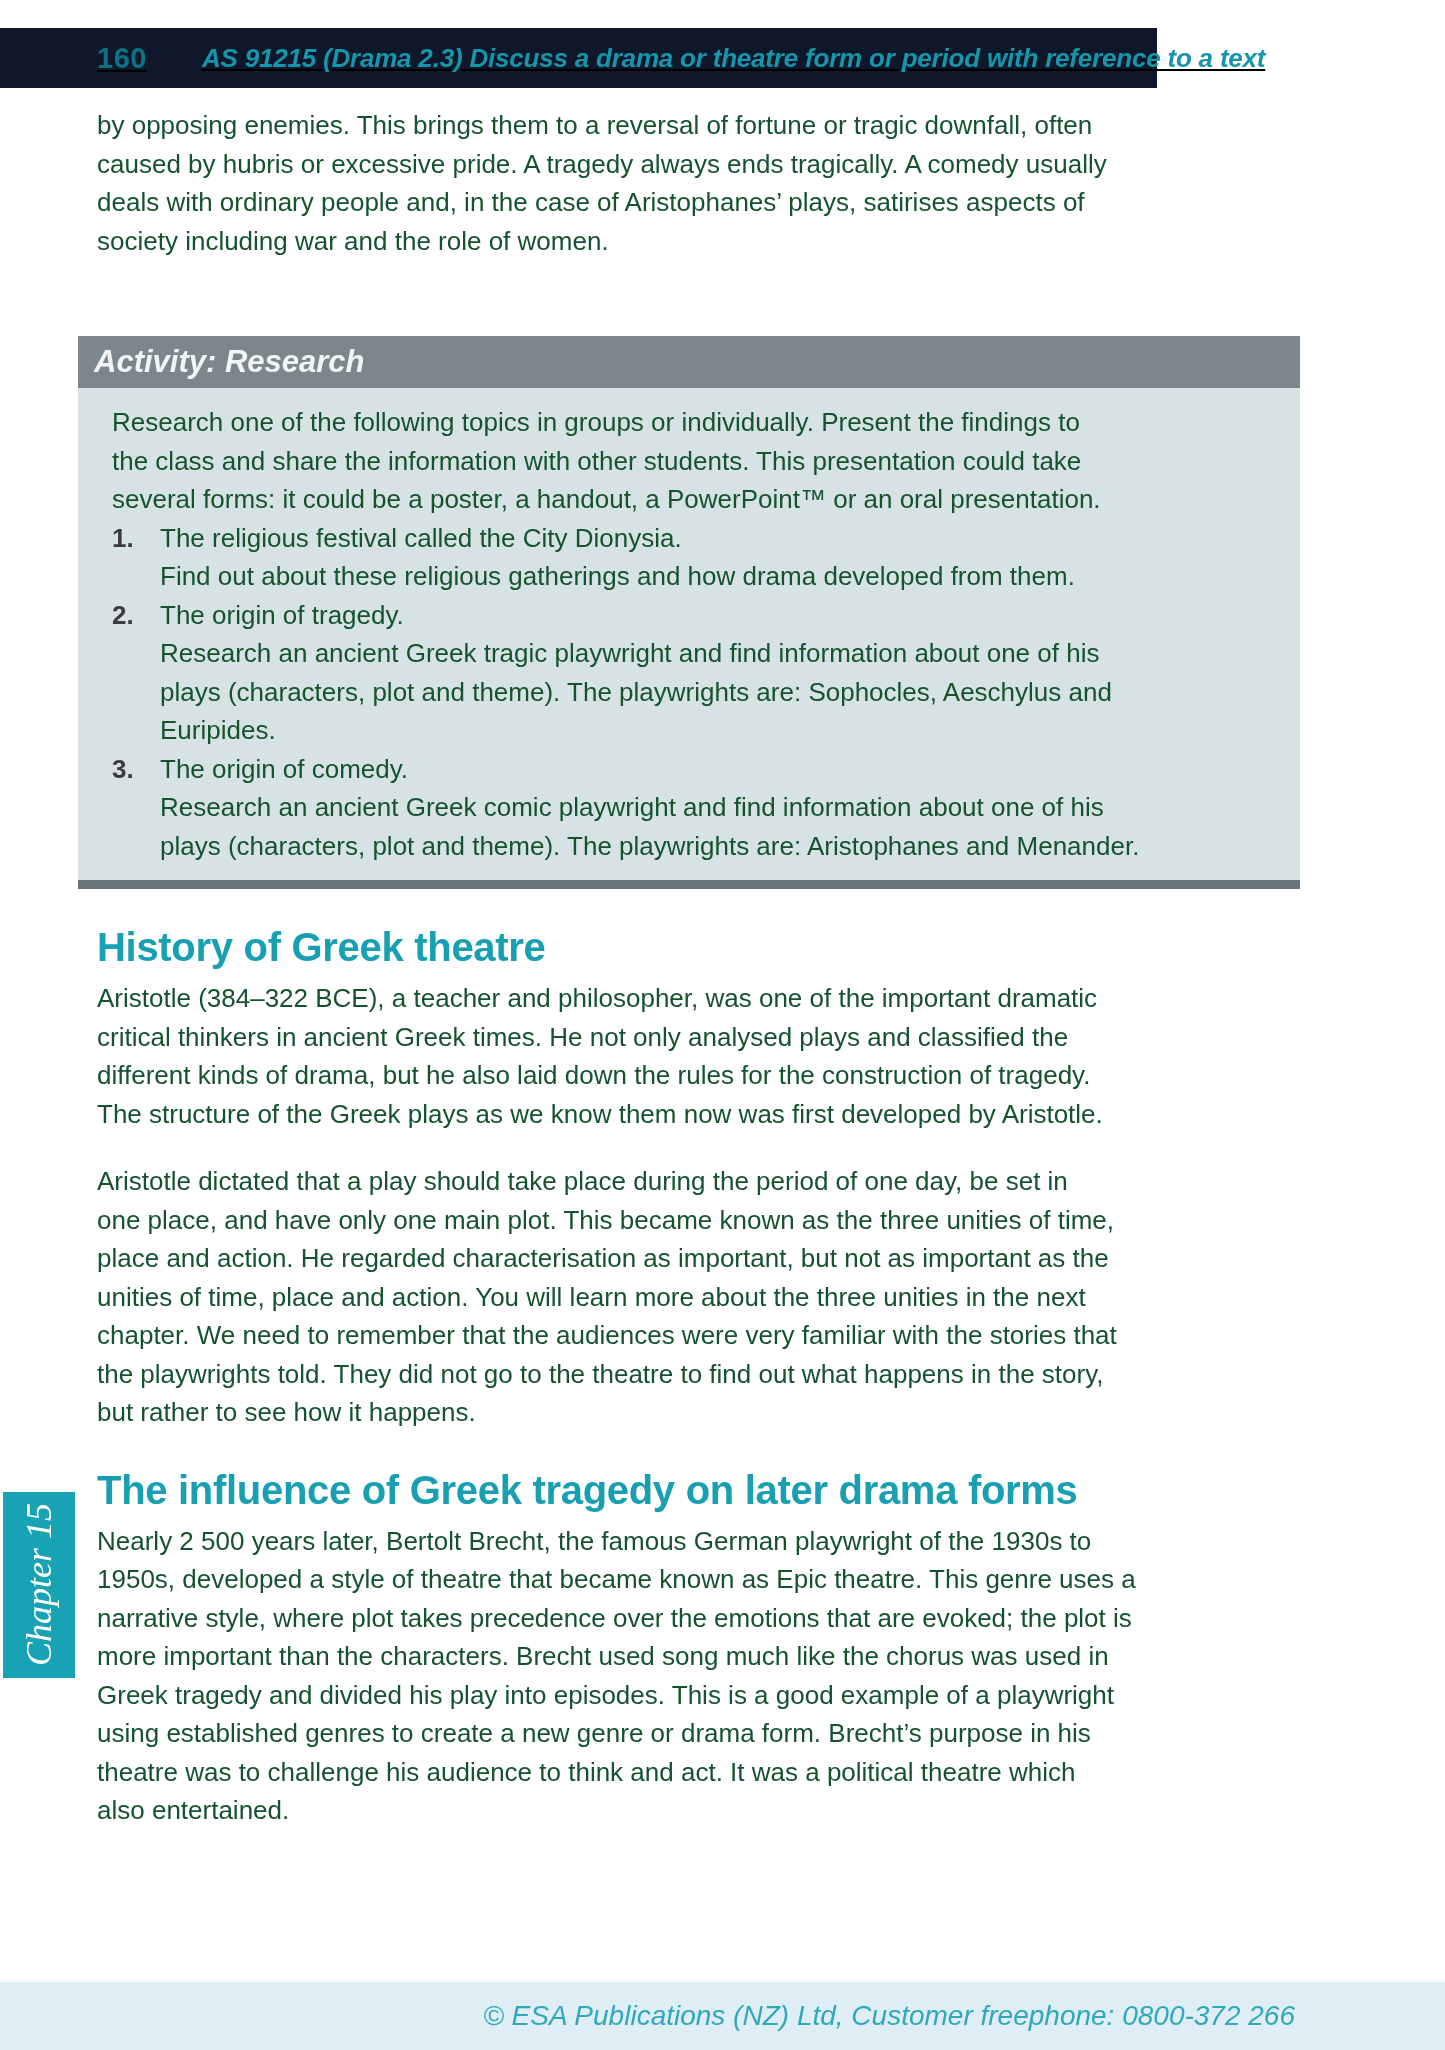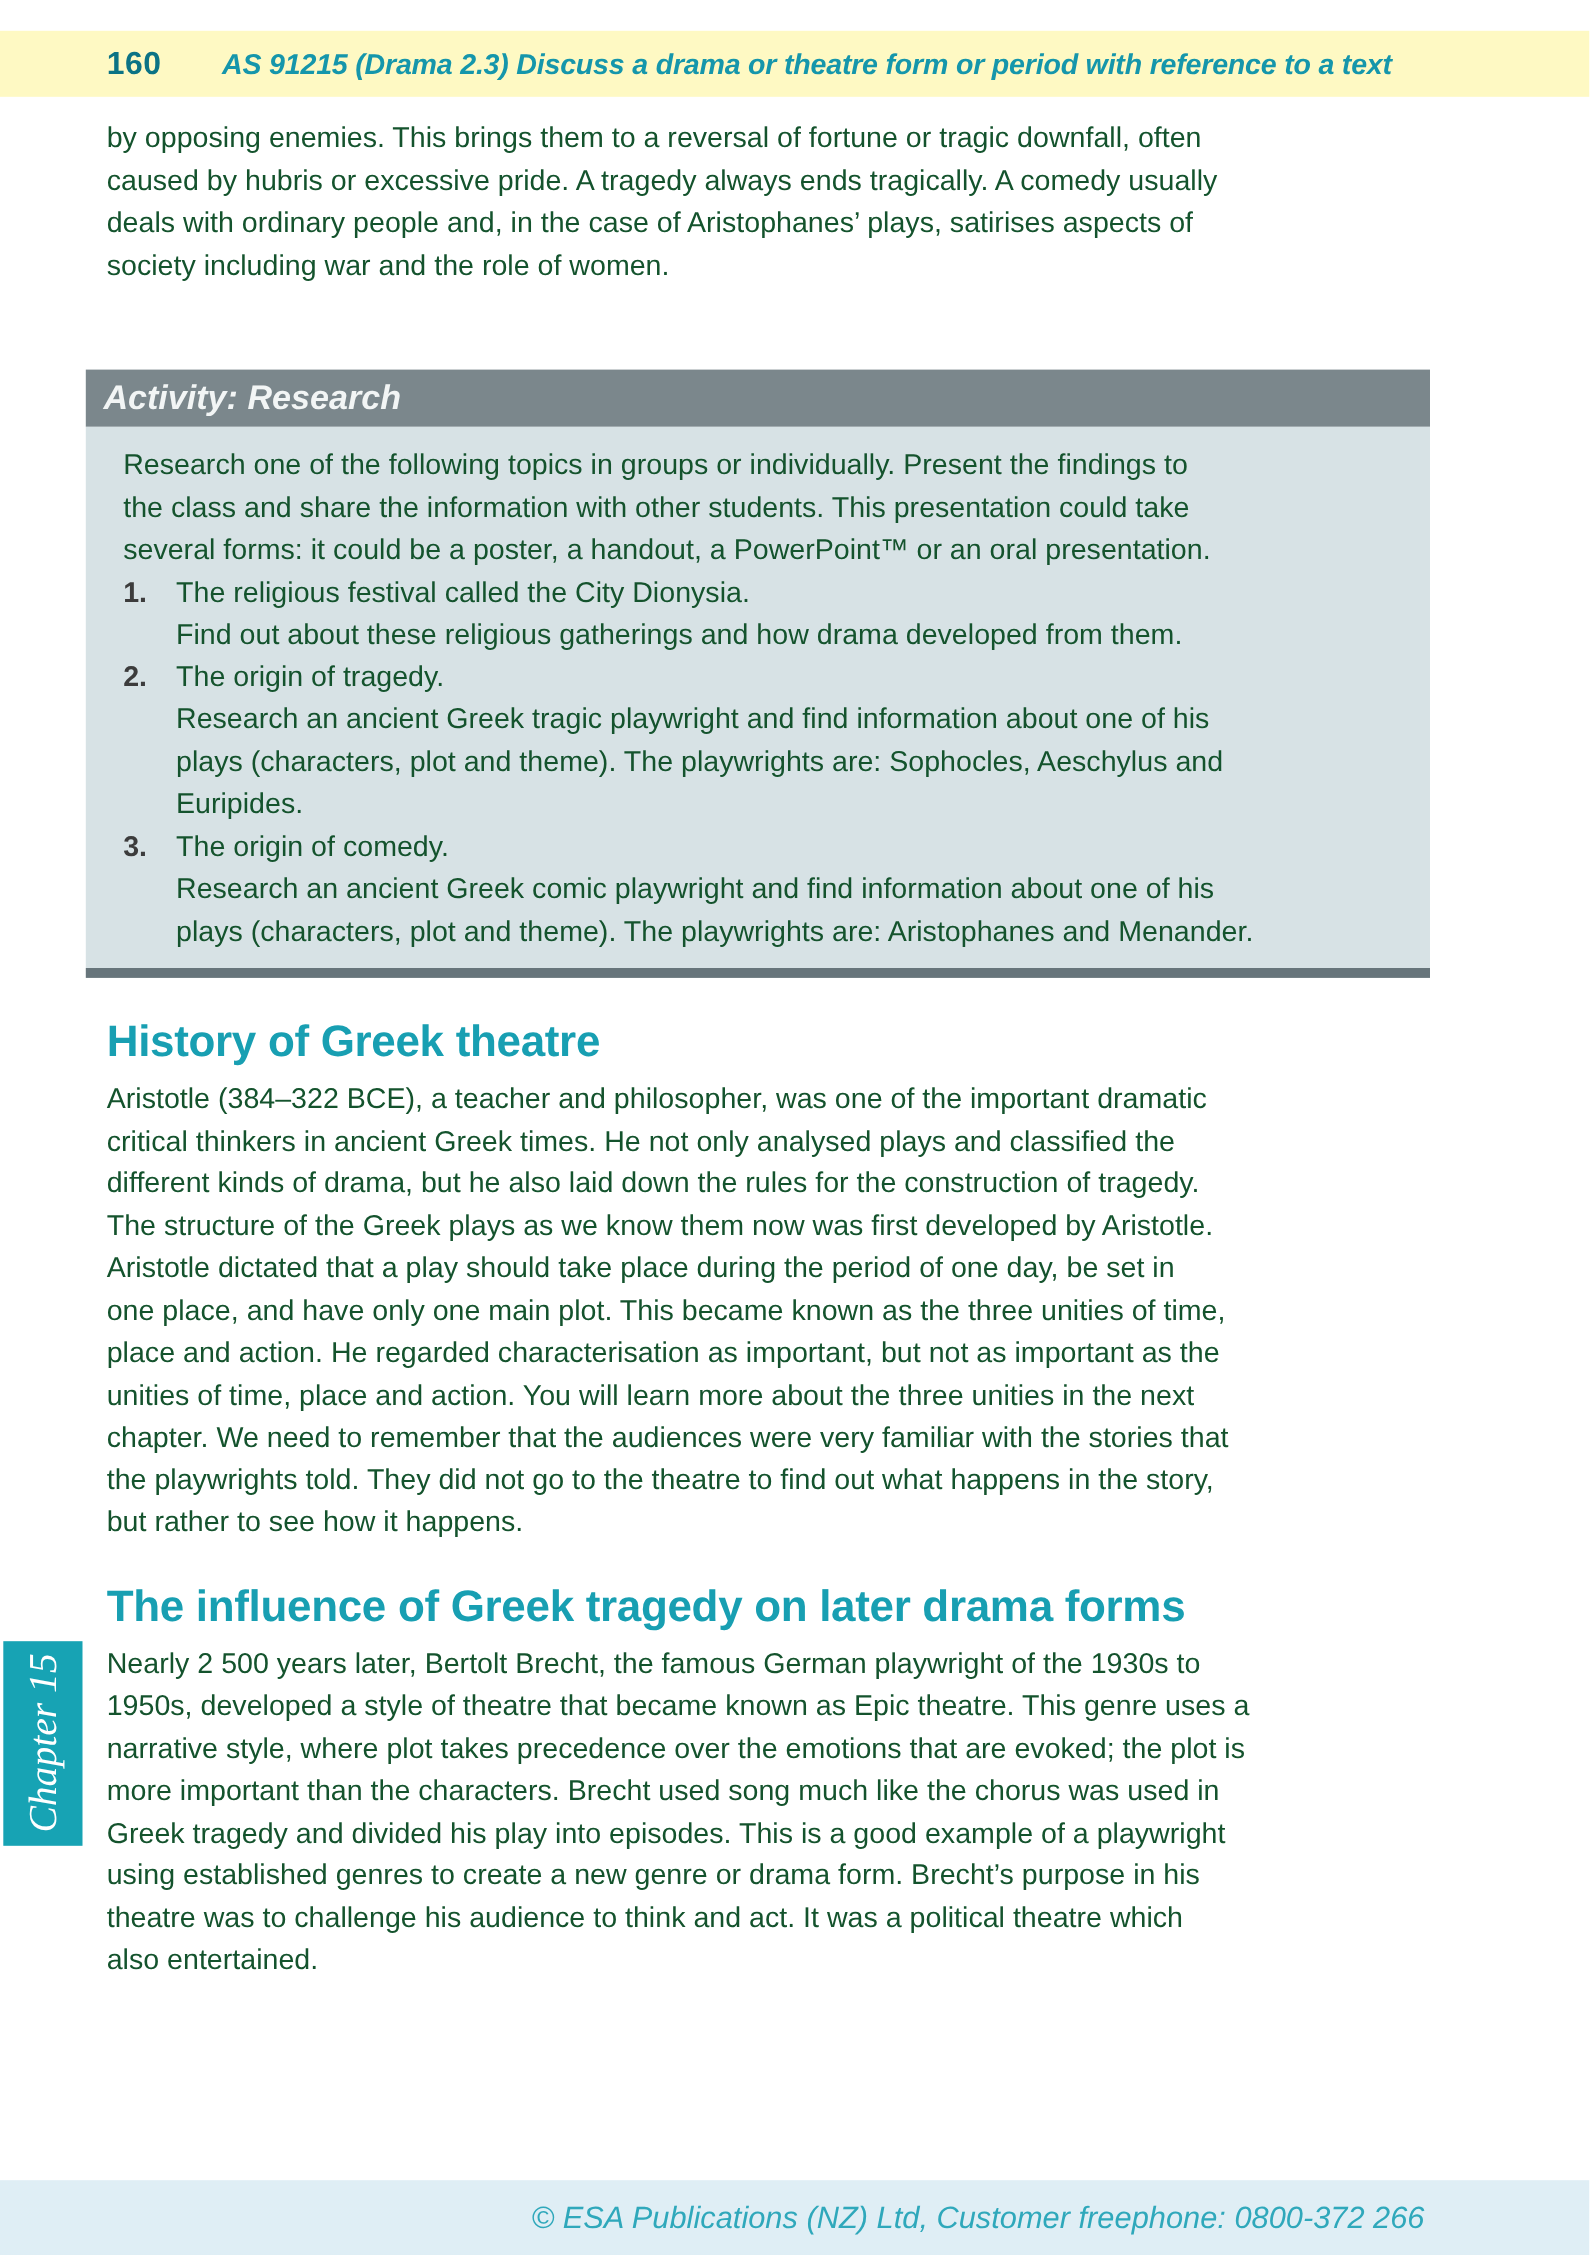--- a/index.html
+++ b/index.html
@@ -3,39 +3,39 @@
 <meta charset="utf-8">
 <style>
   html,body{margin:0;padding:0;}
   body{
     width:1445px;height:2050px;position:relative;overflow:hidden;
     background:#ffffff;
     font-family:"Liberation Sans", sans-serif;
   }
   
   .header-band{
-    position:absolute;left:0;top:28px;width:1445px;height:60px;
-    background:#fef9c3;display:flex;align-items:center;
+    position:absolute;left:0;top:28px;width:1157px;height:60px;
+    background:#0f172a;display:flex;align-items:center;text-decoration:underline;
   }
   .page-number{
     margin-left:97px;font-weight:bold;font-size:29px;color:#0b7385;
     letter-spacing:0.5px;
   }
   .header-title{
     margin-left:55px;font-weight:bold;font-style:italic;font-size:26px;
     color:#1596ab;letter-spacing:-0.2px;white-space:pre;
   }
   
   .content{position:absolute;left:78px;top:106px;width:1222px;}
   .body-text{
     font-size:26px;line-height:38.5px;color:#14532d;margin:0;
     white-space:pre;
   }
   .outdent{margin-left:19px;}
-  .para-gap{}
+  .para-gap{margin-top:29px;}
   
   .activity{margin-top:76px;width:1222px;}
   .activity-header{
     background:#7b878c;height:52px;display:flex;align-items:center;
     padding-left:16px;
   }
   .activity-header span{
     color:#f2f5f5;font-style:italic;font-weight:bold;font-size:31px;
   }
   .activity-body{

